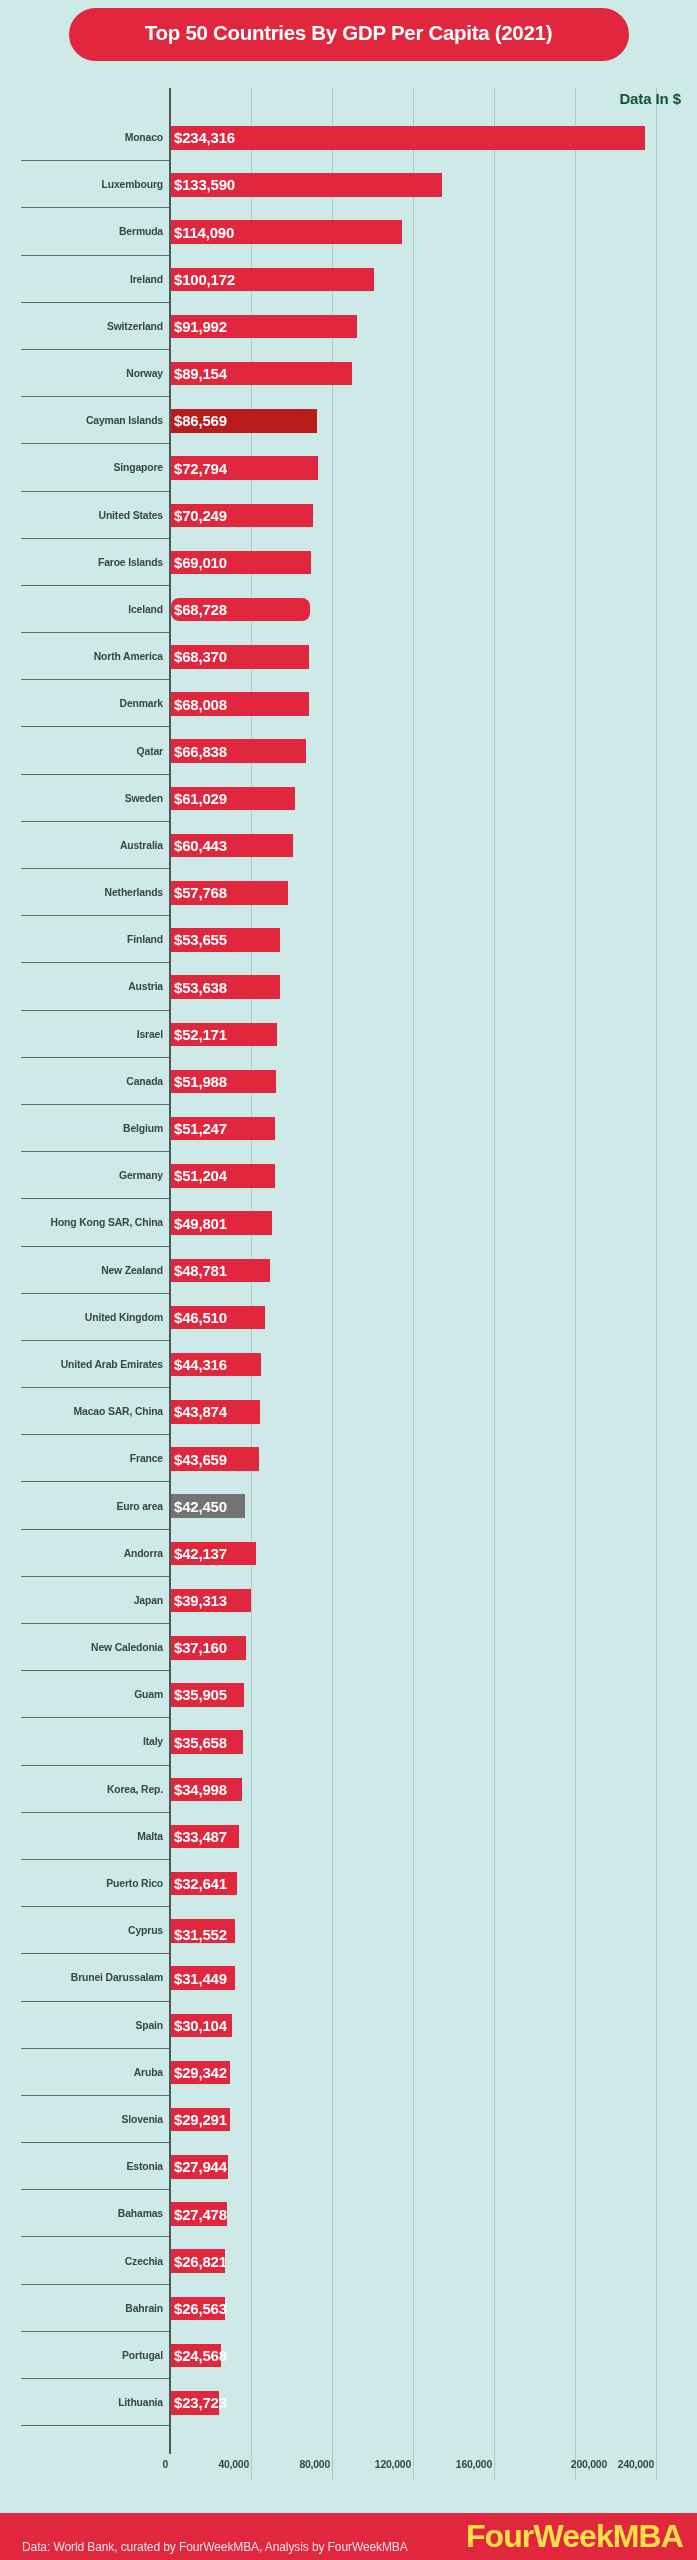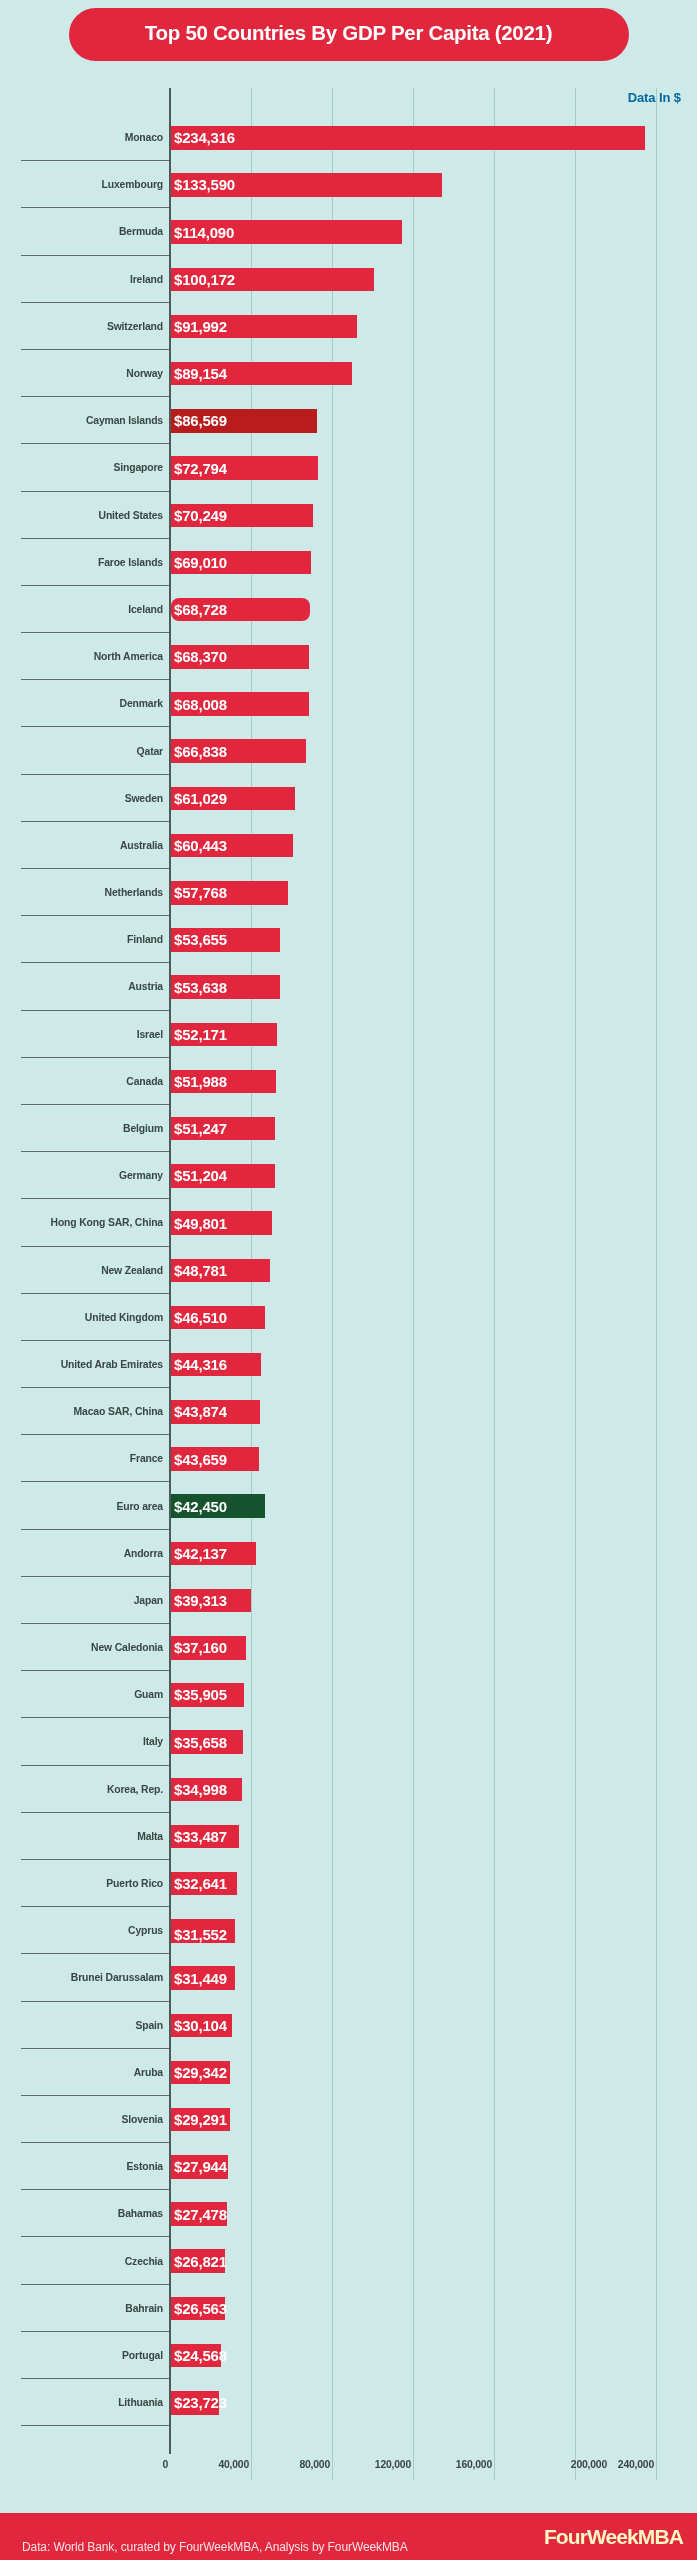--- a/index.html
+++ b/index.html
@@ -74,22 +74,22 @@
     width: 2px;
     height: 2366px;
     background: #4c5b59;
   }
 
   
   .data-note {
     position: absolute;
     right: 16px;
     top: 2px;
-    color: #0369a1;
-    font-size: 13px;
+    color: #14532d;
+    font-size: 15px;
     font-weight: bold;
     letter-spacing: -0.1px;
   }
 
   
   .rows {
     position: absolute;
     left: 0;
     top: 26px;
     width: 697px;
@@ -174,22 +174,22 @@
     padding: 0 14px 0 22px;
   }
   .footer-note {
     color: #fbe3e6;
     font-size: 12px;
     letter-spacing: -0.1px;
     white-space: nowrap;
     margin-top: 20px;
   }
   .footer-brand {
-    color: #fef9c3;
-    font-size: 21px;
+    color: #fde047;
+    font-size: 32px;
     font-weight: bold;
     letter-spacing: -0.9px;
     white-space: nowrap;
   }
 </style>
 </head>
 <body>
 
 <div id="app">
 
@@ -412,21 +412,21 @@
         </div>
         <div class="row">
           <div class="row-label">France</div>
           <div class="bar" style="width: 88.4095px; background: rgb(224, 39, 62);">
             <span class="bar-value">$43,659</span>
           </div>
           <div class="row-sep"></div>
         </div>
         <div class="row">
           <div class="row-label">Euro area</div>
-          <div class="bar" style="width: 94px; background: #14532d;">
+          <div class="bar" style="width: 74px; background: #737373;">
             <span class="bar-value">$42,450</span>
           </div>
           <div class="row-sep"></div>
         </div>
         <div class="row">
           <div class="row-label">Andorra</div>
           <div class="bar" style="width: 85.3274px; background: rgb(224, 39, 62);">
             <span class="bar-value">$42,137</span>
           </div>
           <div class="row-sep"></div>

